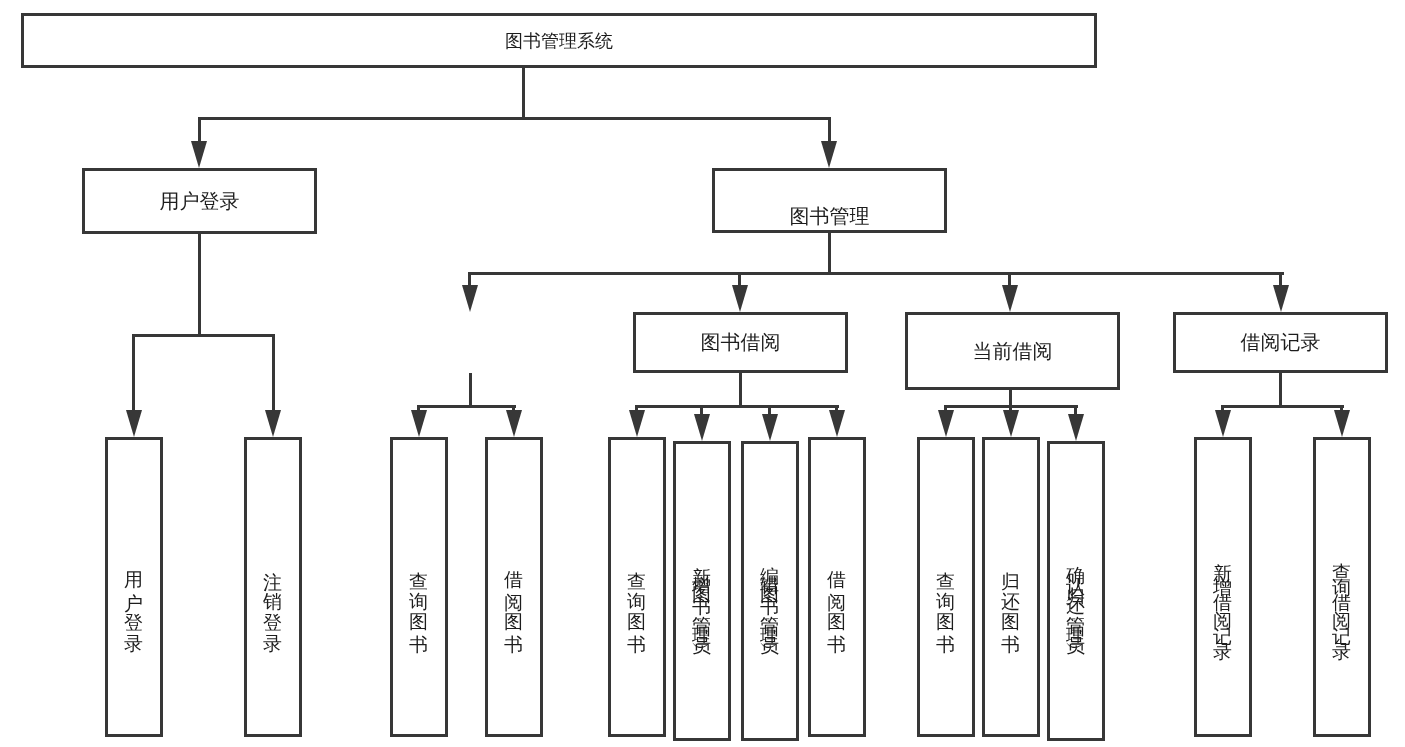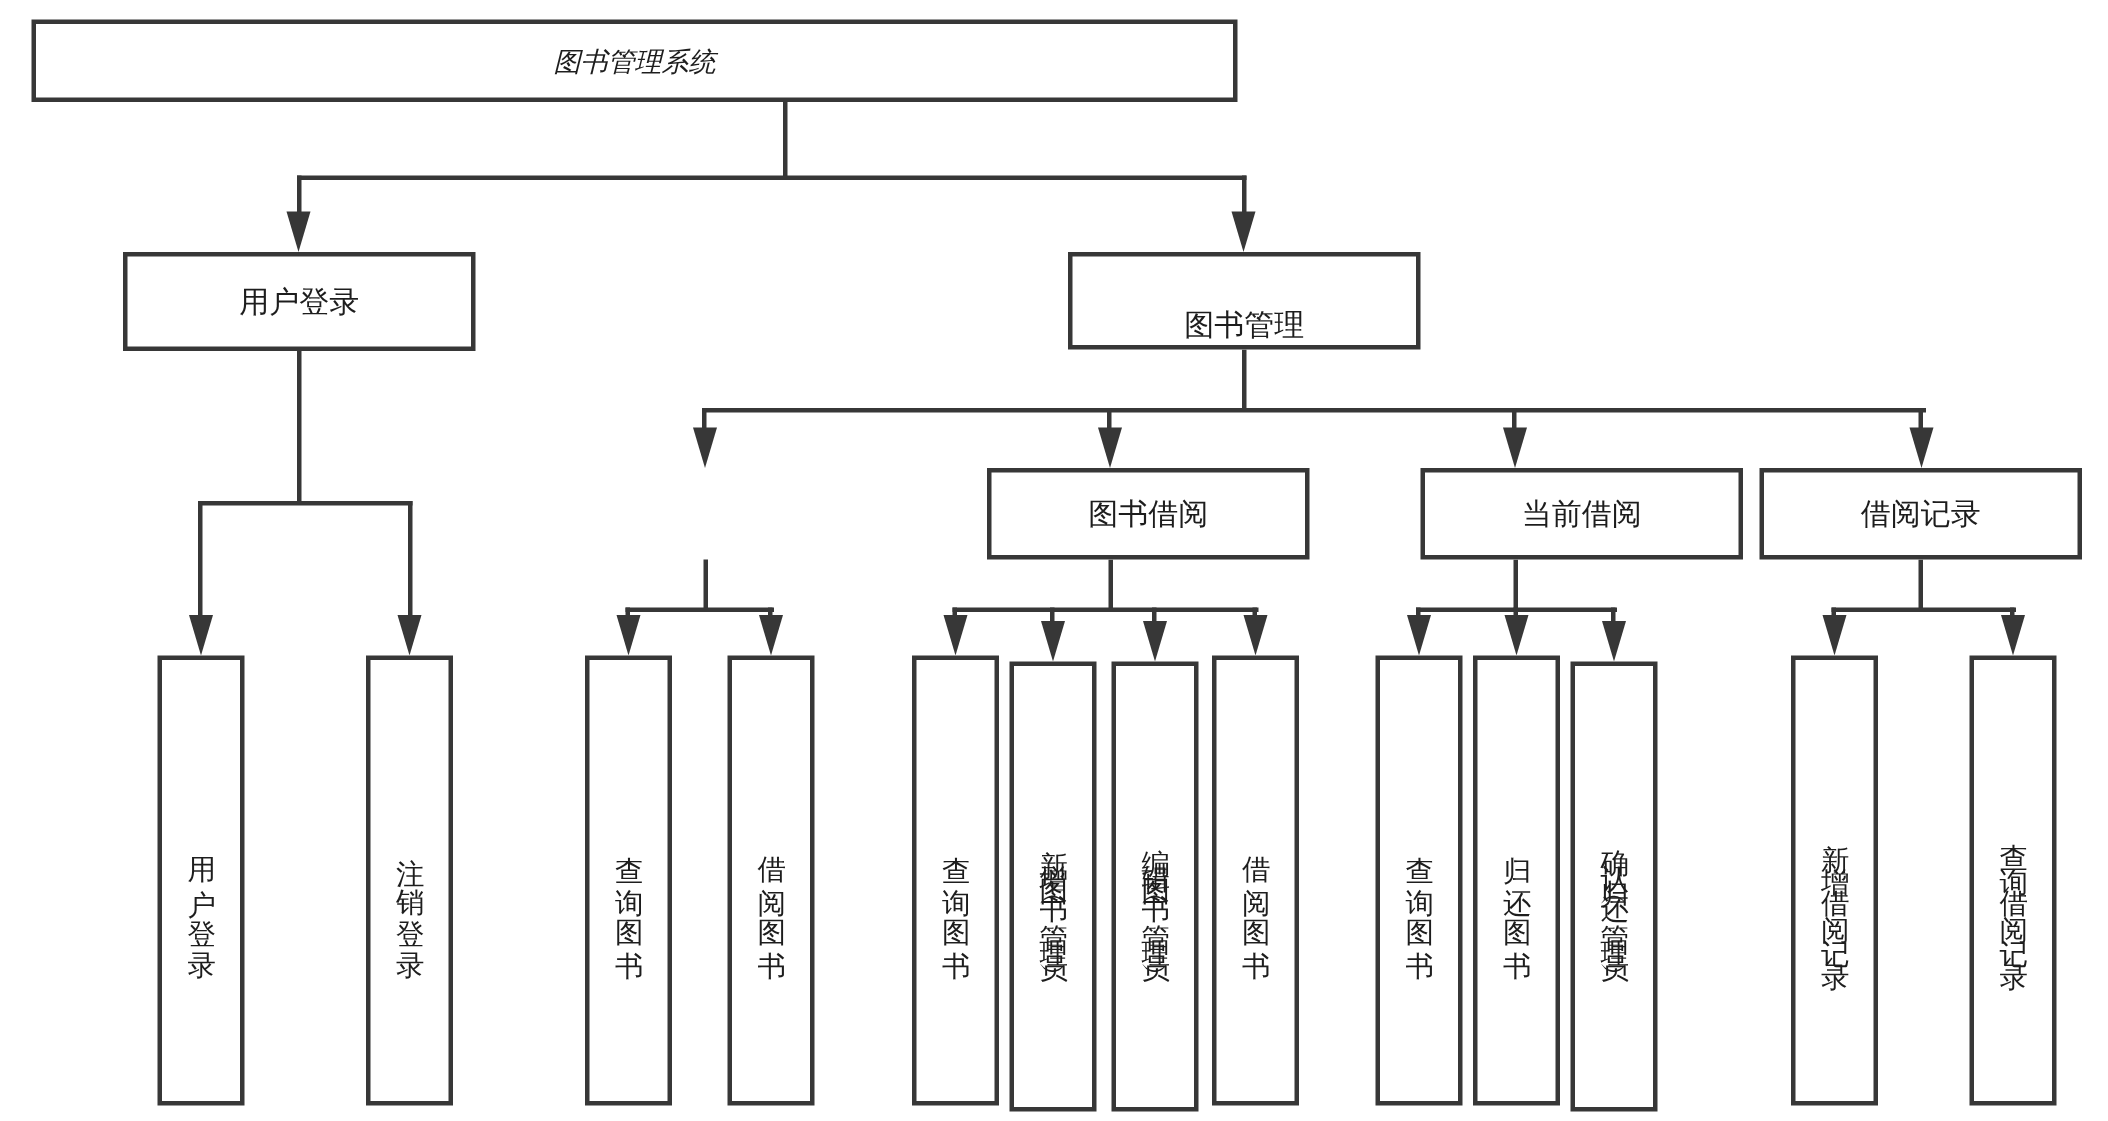--- a/index.html
+++ b/index.html
@@ -56,21 +56,21 @@
     color: #9c9c9c;
     z-index: 5;
     white-space: nowrap;
   }
 </style>
 </head>
 <body>
 
 <div class="canvas">
 
-  <div class="node h-node root-node" style="left:21px; top:13px; width:804px; height:55px;font-style:italic;">
+  <div class="node h-node root-node" style="left:21px; top:13px; width:1076px; height:55px;">
     <span class="lbl">图书管理系统</span>
   </div>
 
   <div class="ln" style="left:522px; top:68px; width:3px; height:50px;"></div>
   <div class="ln" style="left:198px; top:117px; width:633px; height:3px;"></div>
   <div class="ln" style="left:198px; top:117px; width:3px; height:28px;"></div>
   <div class="arw" style="left:191px; top:141px;"></div>
   <div class="ln" style="left:828px; top:117px; width:3px; height:28px;"></div>
   <div class="arw" style="left:821px; top:141px;"></div>
 
@@ -92,24 +92,24 @@
   <div class="ln" style="left:468px; top:272px; width:816px; height:3px;"></div>
   <div class="ln" style="left:468px; top:272px; width:3px; height:16px;"></div>
   <div class="arw" style="left:462px; top:285px;"></div>
   <div class="ln" style="left:738px; top:272px; width:3px; height:16px;"></div>
   <div class="arw" style="left:732px; top:285px;"></div>
   <div class="ln" style="left:1008px; top:272px; width:3px; height:16px;"></div>
   <div class="arw" style="left:1002px; top:285px;"></div>
   <div class="ln" style="left:1279px; top:272px; width:3px; height:16px;"></div>
   <div class="arw" style="left:1273px; top:285px;"></div>
 
-  <div class="node h-node" style="left:658px; top:312px; width:215px; height:61px;text-align:right;">
+  <div class="node h-node" style="left:633px; top:312px; width:215px; height:61px;text-align:right;">
     <span class="lbl">图书借阅</span>
   </div>
-  <div class="node h-node" style="left:947px; top:312px; width:215px; height:61px;">
+  <div class="node h-node" style="left:905px; top:312px; width:215px; height:78px;">
     <span class="lbl">当前借阅</span>
   </div>
   <div class="node h-node" style="left:1173px; top:312px; width:215px; height:61px;">
     <span class="lbl">借阅记录</span>
   </div>
 
   <div class="ln" style="left:469px; top:373px; width:3px; height:34px;"></div>
   <div class="ln" style="left:417px; top:405px; width:99px; height:3px;"></div>
   <div class="ln" style="left:417px; top:405px; width:3px; height:8px;"></div>
   <div class="arw" style="left:411px; top:410px;"></div>

